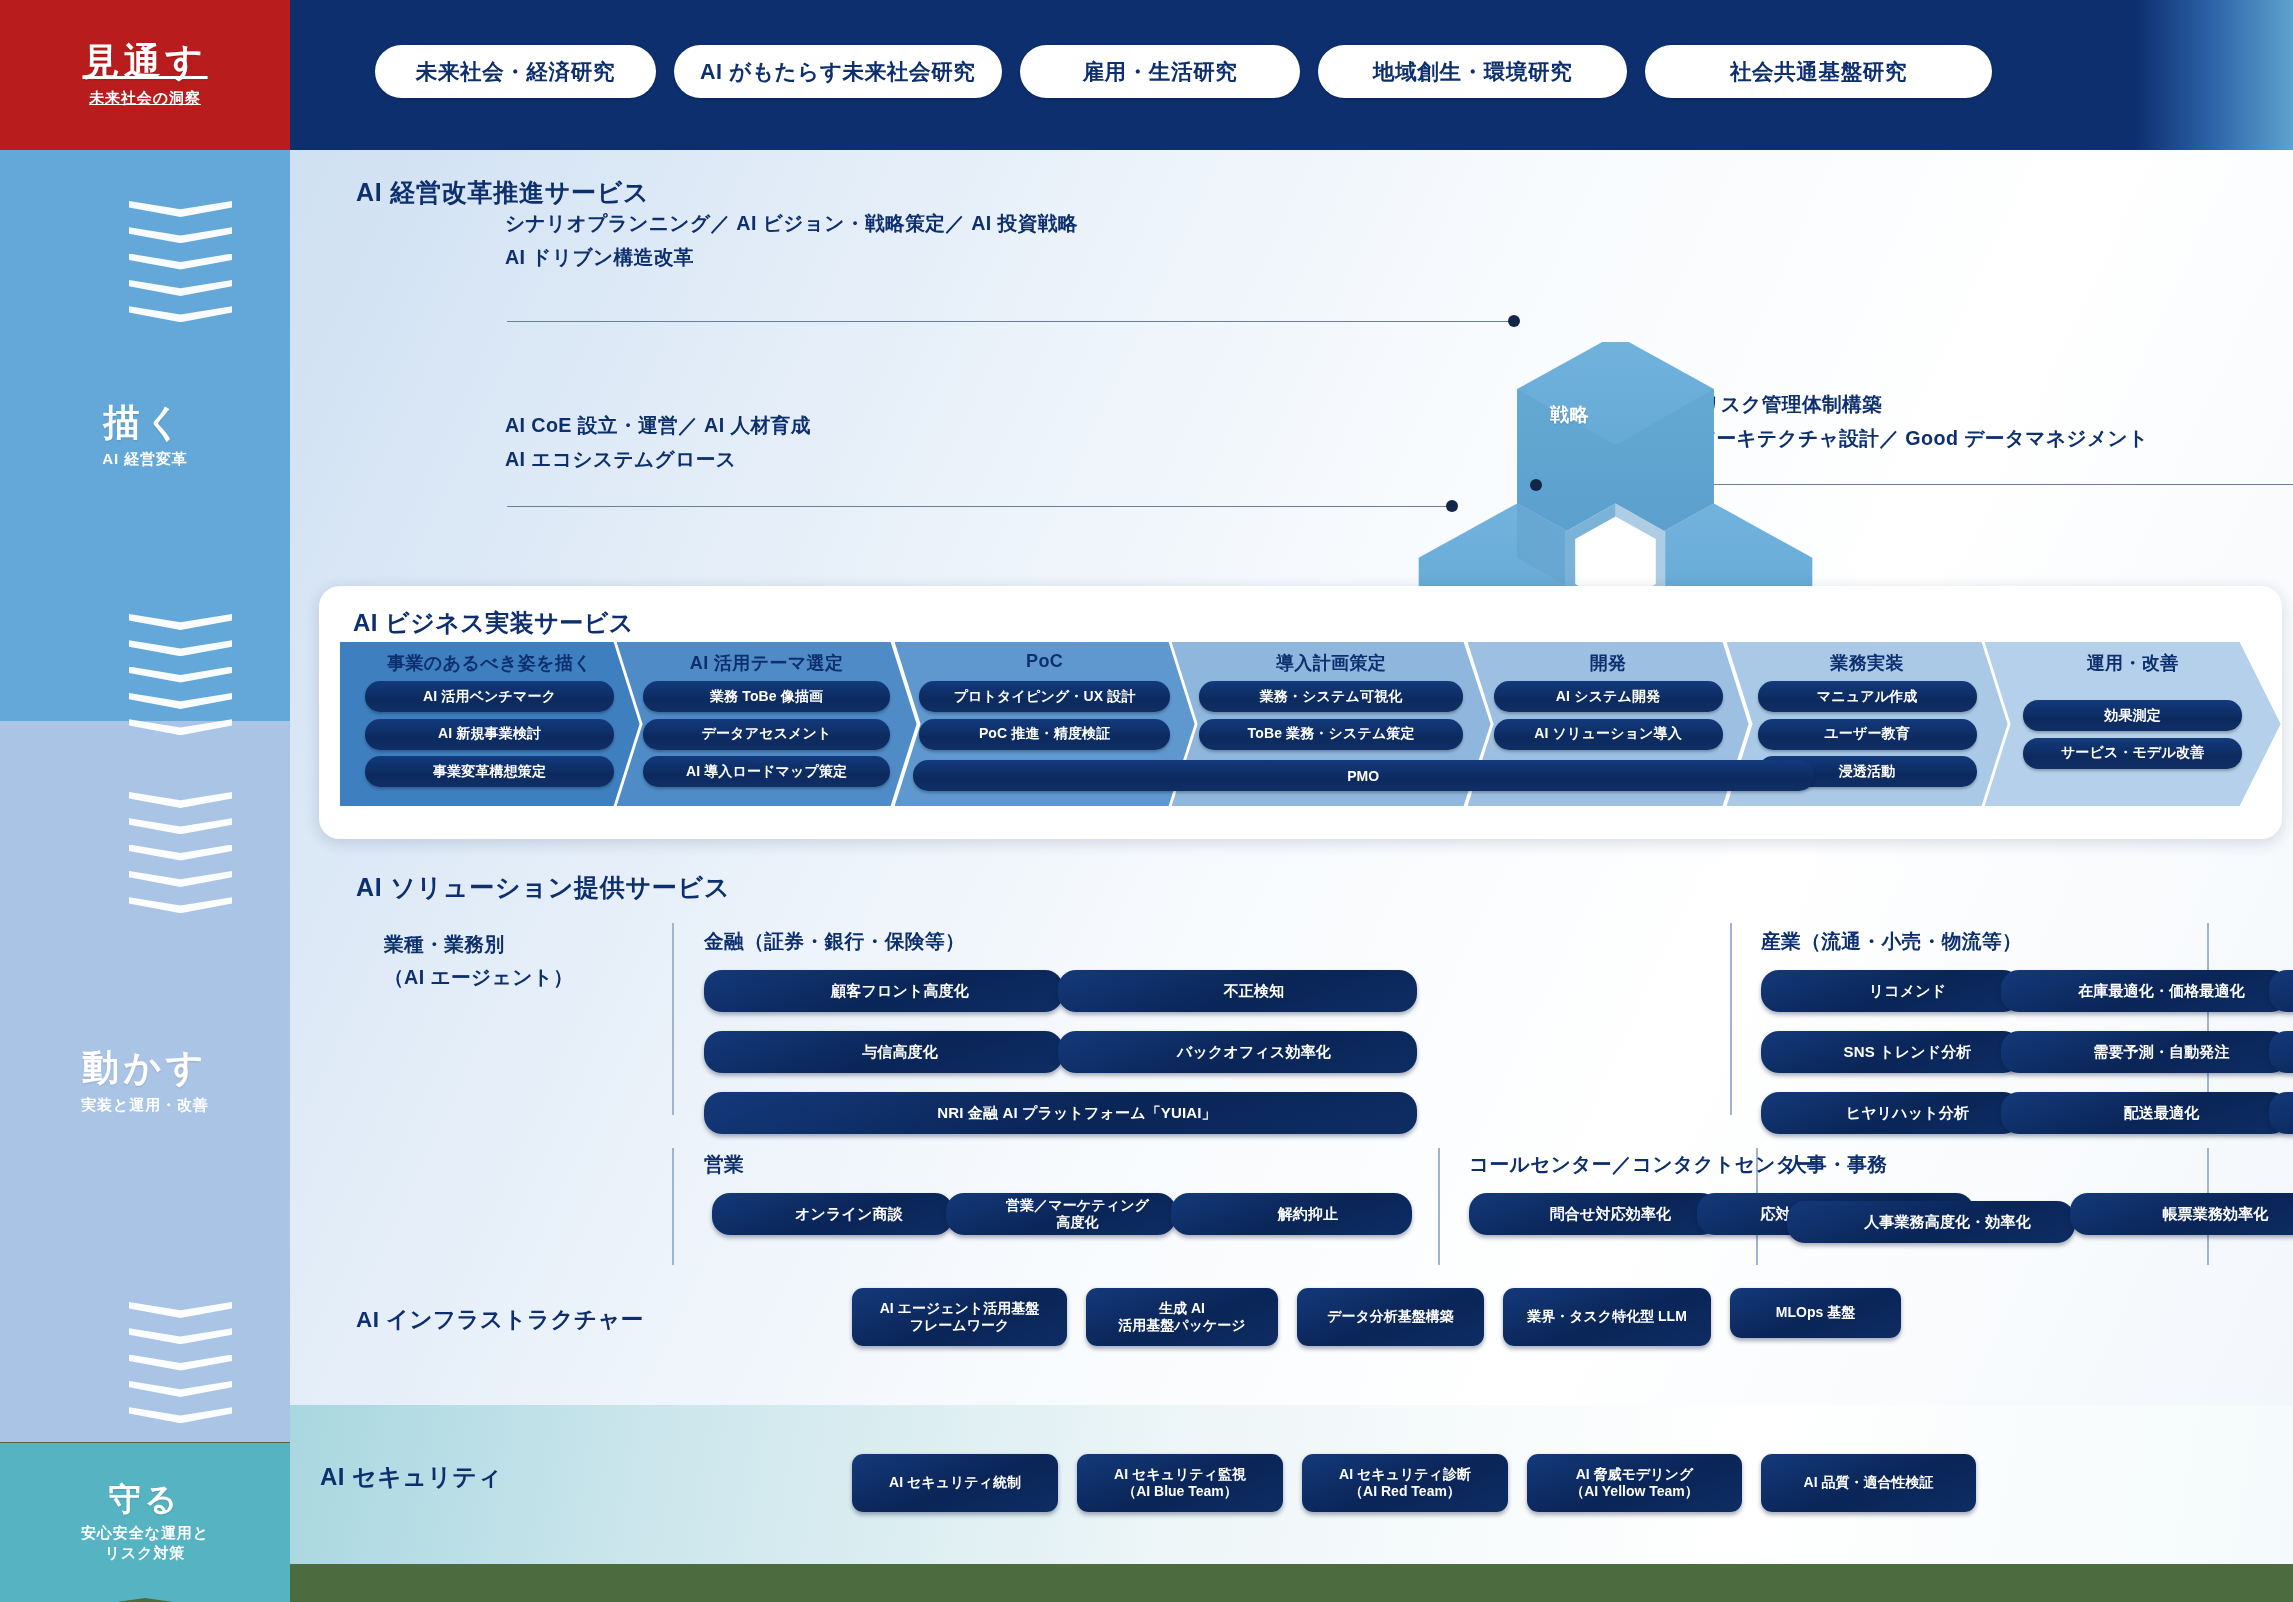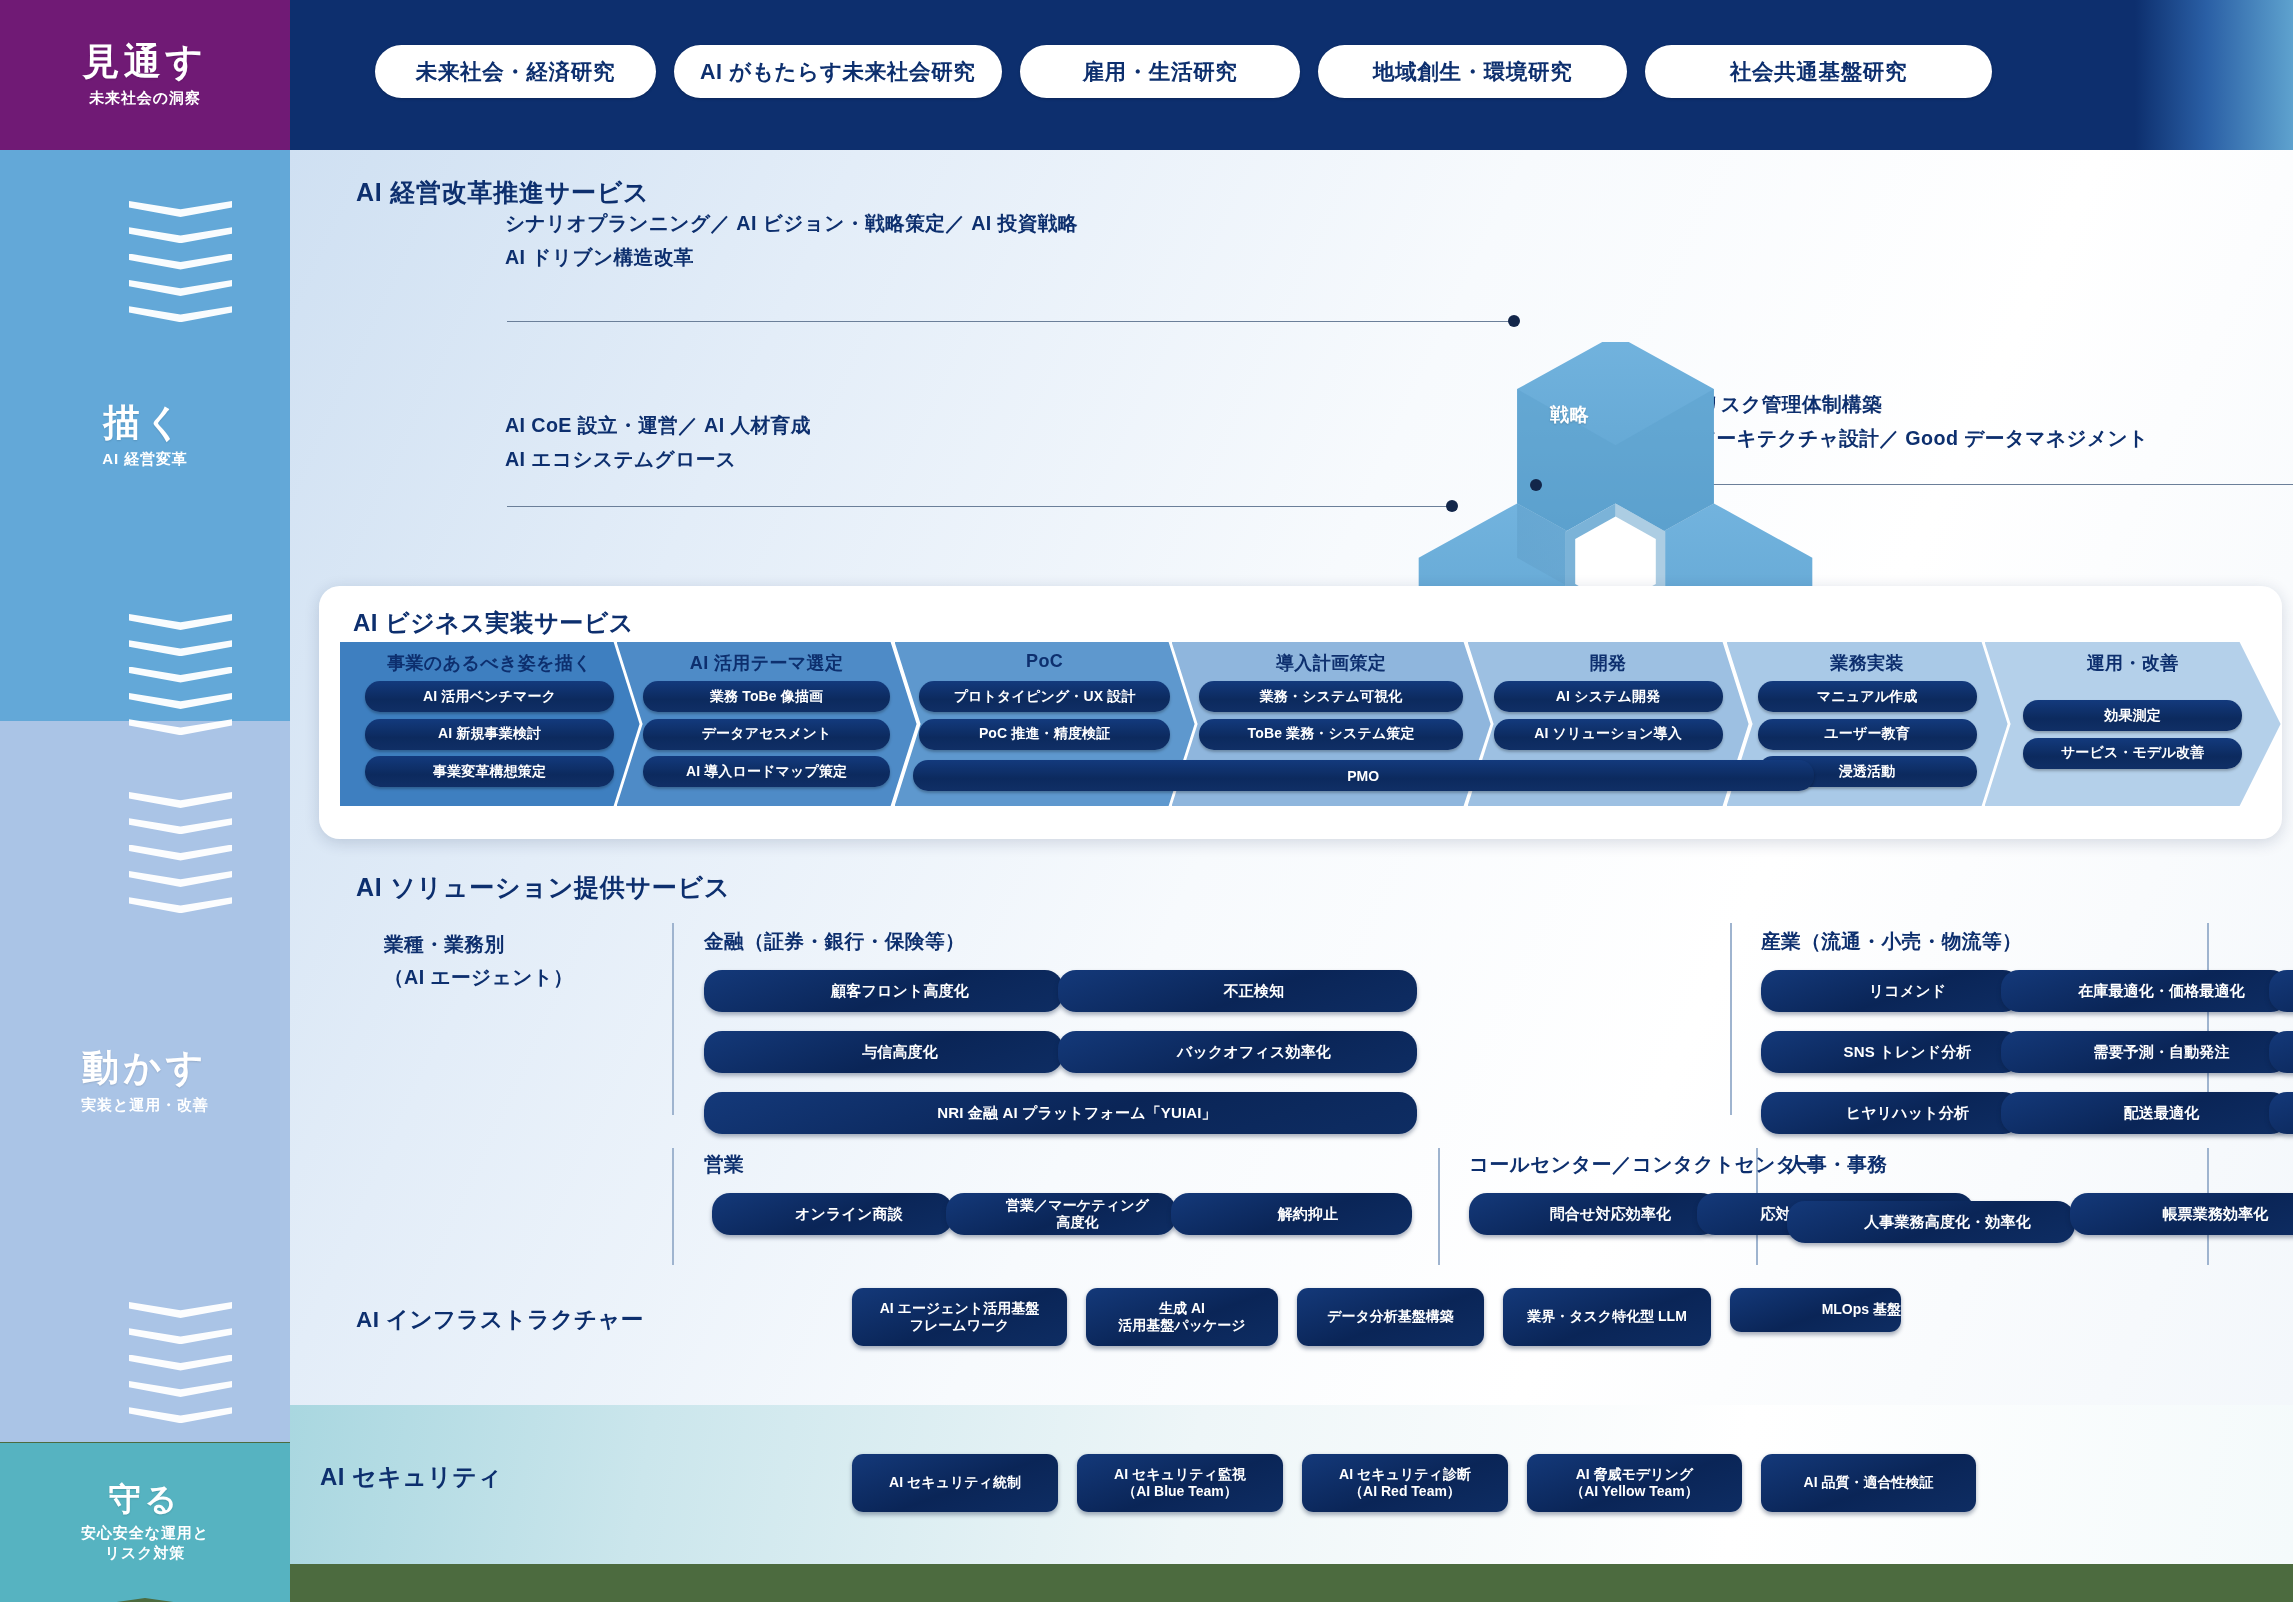--- a/index.html
+++ b/index.html
@@ -8,21 +8,21 @@
     font-family:"Liberation Sans","DejaVu Sans",sans-serif;
     background:#ffffff;
     overflow:hidden;
     position:relative;
   }
   #root{position:absolute;inset:0;background:#4c6b3f;}
   
   .rail{position:absolute;left:0;top:0;width:290px;height:1602px;z-index:5;}
   .rail-seg{position:absolute;left:0;width:290px;display:flex;flex-direction:column;
             align-items:center;justify-content:center;color:#fff;text-align:center;}
-  .seg-mi{top:0;height:150px;background:#701a75;}
+  .seg-mi{top:0;height:150px;background:#b91c1c;text-decoration:underline;}
   .seg-ka{top:150px;height:572px;background:#63a8d8;}
   .seg-ug{top:721px;height:721px;background:#aac4e6;}
   .seg-ma{top:1443px;height:159px;background:#56b3c1;}
   .rail-title{font-size:37px;font-weight:700;letter-spacing:.12em;line-height:1.1;
               text-shadow:0 0.9px 1.9px rgba(0,0,0,.12);}
   .rail-title.sm{font-size:32px;}
   .rail-sub{font-size:15px;font-weight:700;letter-spacing:.06em;margin-top:5.6px;line-height:1.35;}
   
   .chevs{position:absolute;left:129px;width:103px;display:flex;flex-direction:column;gap:10.3px;z-index:8;}
   .chev{width:103px;height:16px;
@@ -290,21 +290,21 @@
         <span>生成 AI</span><br>
         <span>活用基盤パッケージ</span>
       </span>
     </div>
     <div class="infchip" style="left:1007px;top:1138px;width:187px;height:58px;">
       <span>データ分析基盤構築</span>
     </div>
     <div class="infchip" style="left:1213px;top:1138px;width:208px;height:58px;">
       <span>業界・タスク特化型 LLM</span>
     </div>
-    <div class="infchip" style="left:1440px;top:1138px;width:171px;height:44px;justify-content:flex-end;">
+    <div class="infchip" style="left:1440px;top:1138px;width:171px;height:50px;">
       <span>MLOps 基盤</span>
     </div>
   </div>
 
   <div class="bizcard">
     <div class="biztitle">AI ビジネス実装サービス</div>
     <div class="arrowrow">
 
       <div class="astep" style="left:0px;width:300px;">
         <div class="bg" style="background:#3e7fc0;clip-path:polygon(0 0,274px 0,300px 50%,274px 100%,0 100%,0 100%);"></div>

